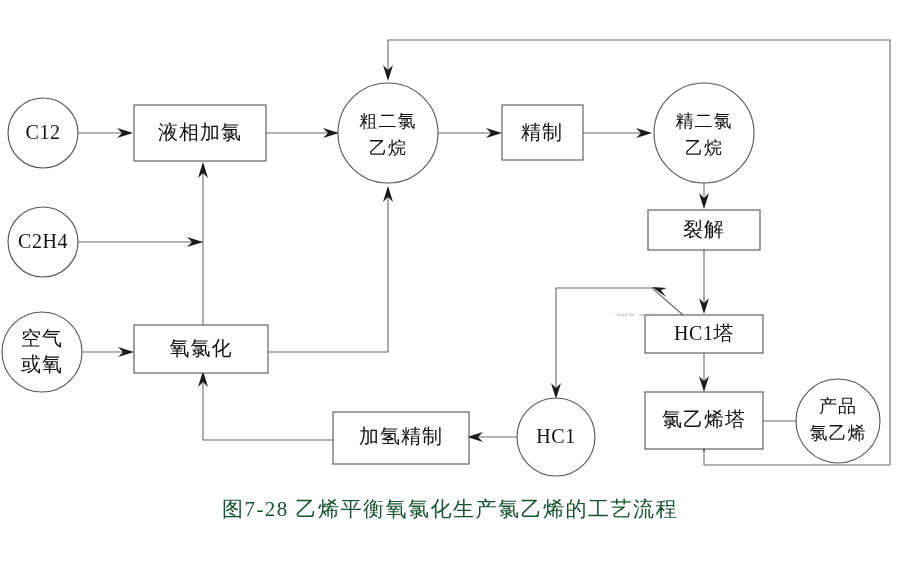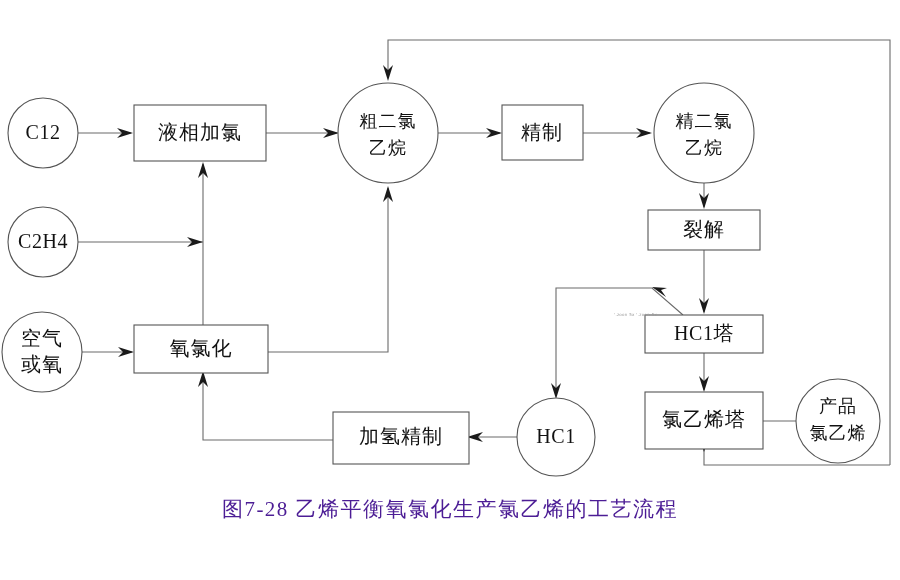--- a/index.html
+++ b/index.html
@@ -73,21 +73,21 @@
     letter-spacing: 0.3px;
   }
   .caption {
     position: absolute;
     left: 0;
     top: 495px;
     width: 900px;
     text-align: center;
     font-family: "Liberation Serif", "DejaVu Serif", serif;
     font-size: 21px;
-    color: #4c1d95;
+    color: #14532d;
     letter-spacing: 1.5px;
   }
 </style>
 </head>
 <body>
 
 <div id="diagram-root">
 
   <svg id="flow" viewBox="0 0 900 580">
 

